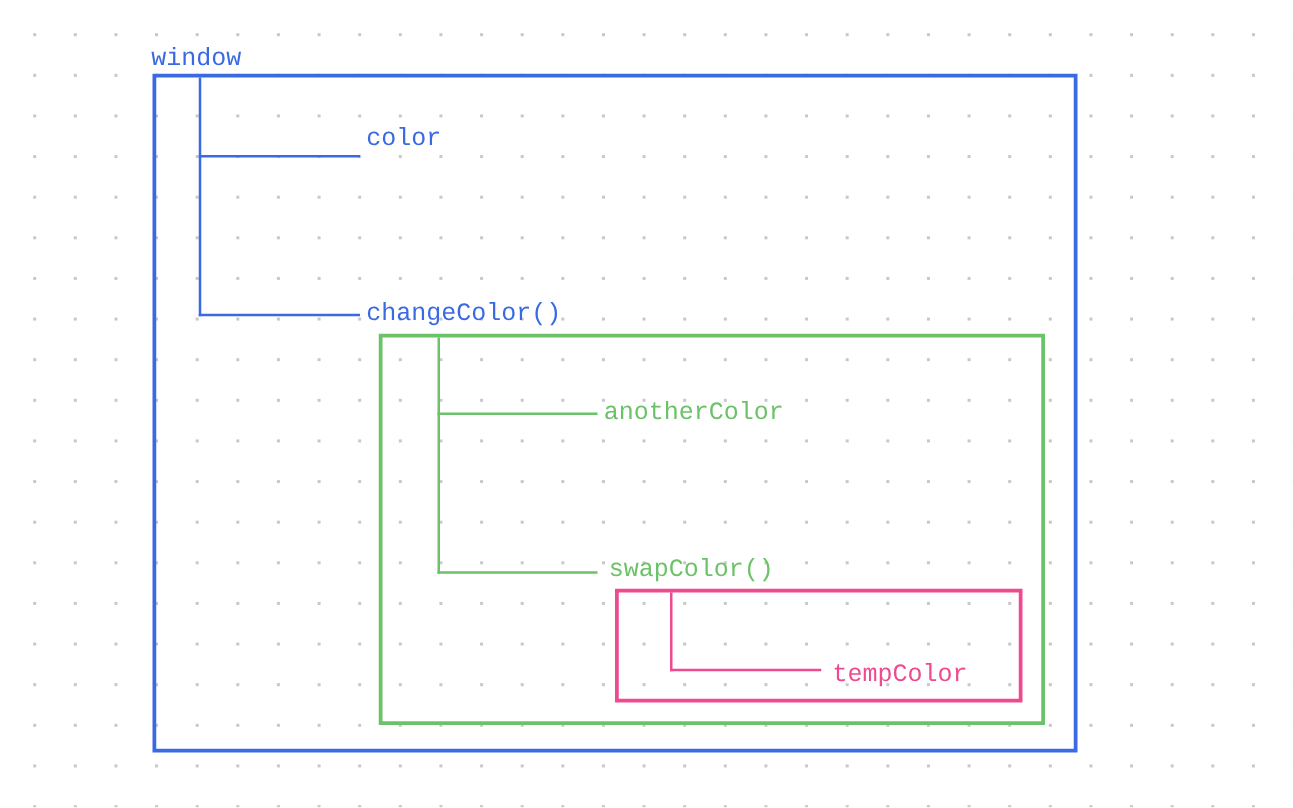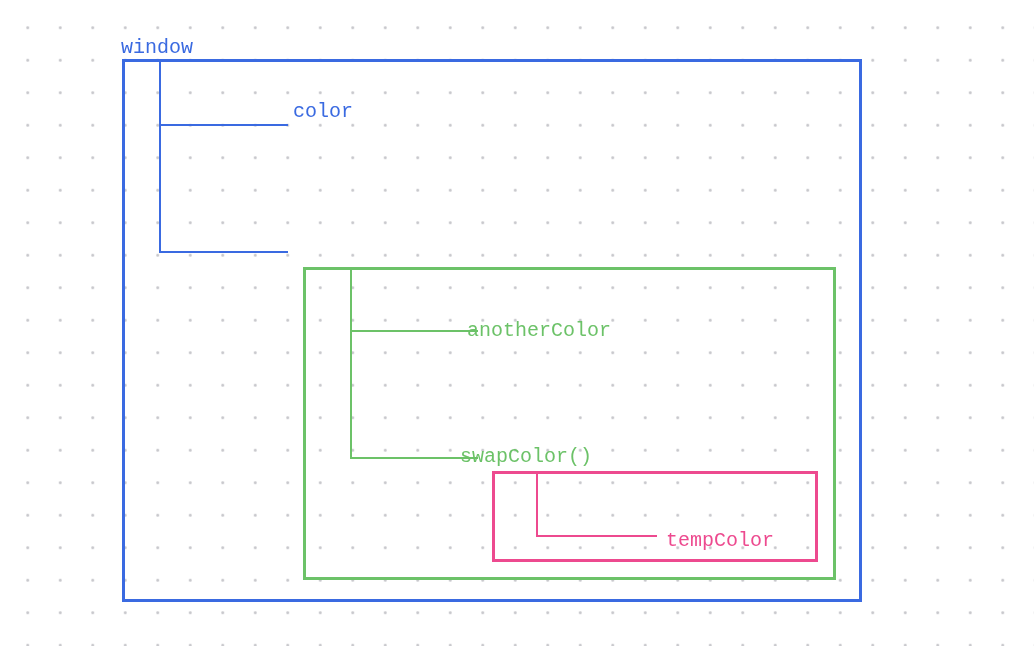--- a/index.html
+++ b/index.html
@@ -47,22 +47,22 @@
     line-height: 23px;
     white-space: nowrap;
   }
   .txt-blue  { color: #3a6ae1; }
   .txt-green { color: #6cc268; }
   .txt-pink  { color: #ed4a8f; }
 
   .lbl-window  { left: 121px; top: 36px; }
   .lbl-color   { left: 293px; top: 100px; }
   .lbl-change  { left: 293px; top: 240px; }
-  .lbl-another { left: 467px; top: 319px; }
-  .lbl-swap    { left: 460px; top: 445px; text-align: right; }
+  .lbl-another { left: 483px; top: 319px; }
+  .lbl-swap    { left: 487px; top: 445px; text-align: right; }
   .lbl-temp    { left: 666px; top: 529px; }
 
   .watermark {
     position: absolute;
     right: 4px;
     bottom: 7px;
     font-size: 18px;
     color: #c6c6c6;
     letter-spacing: 0.5px;
   }
@@ -73,20 +73,21 @@
 <div class="canvas">
 
   <div class="scope-box box-window"></div>
   <div class="lbl txt-blue lbl-window">window</div>
 
   <div class="line line-blue trunk-window"></div>
   <div class="line line-blue br-color"></div>
   <div class="lbl txt-blue lbl-color">color</div>
 
   <div class="line line-blue br-change"></div>
+  <div class="lbl txt-blue lbl-change">changeColor()</div>
 
   <div class="scope-box box-change"></div>
   <div class="line line-green trunk-change"></div>
   <div class="line line-green br-another"></div>
   <div class="lbl txt-green lbl-another">anotherColor</div>
 
   <div class="line line-green br-swap"></div>
   <div class="lbl txt-green lbl-swap">swapColor()</div>
 
   <div class="scope-box box-swap"></div>

